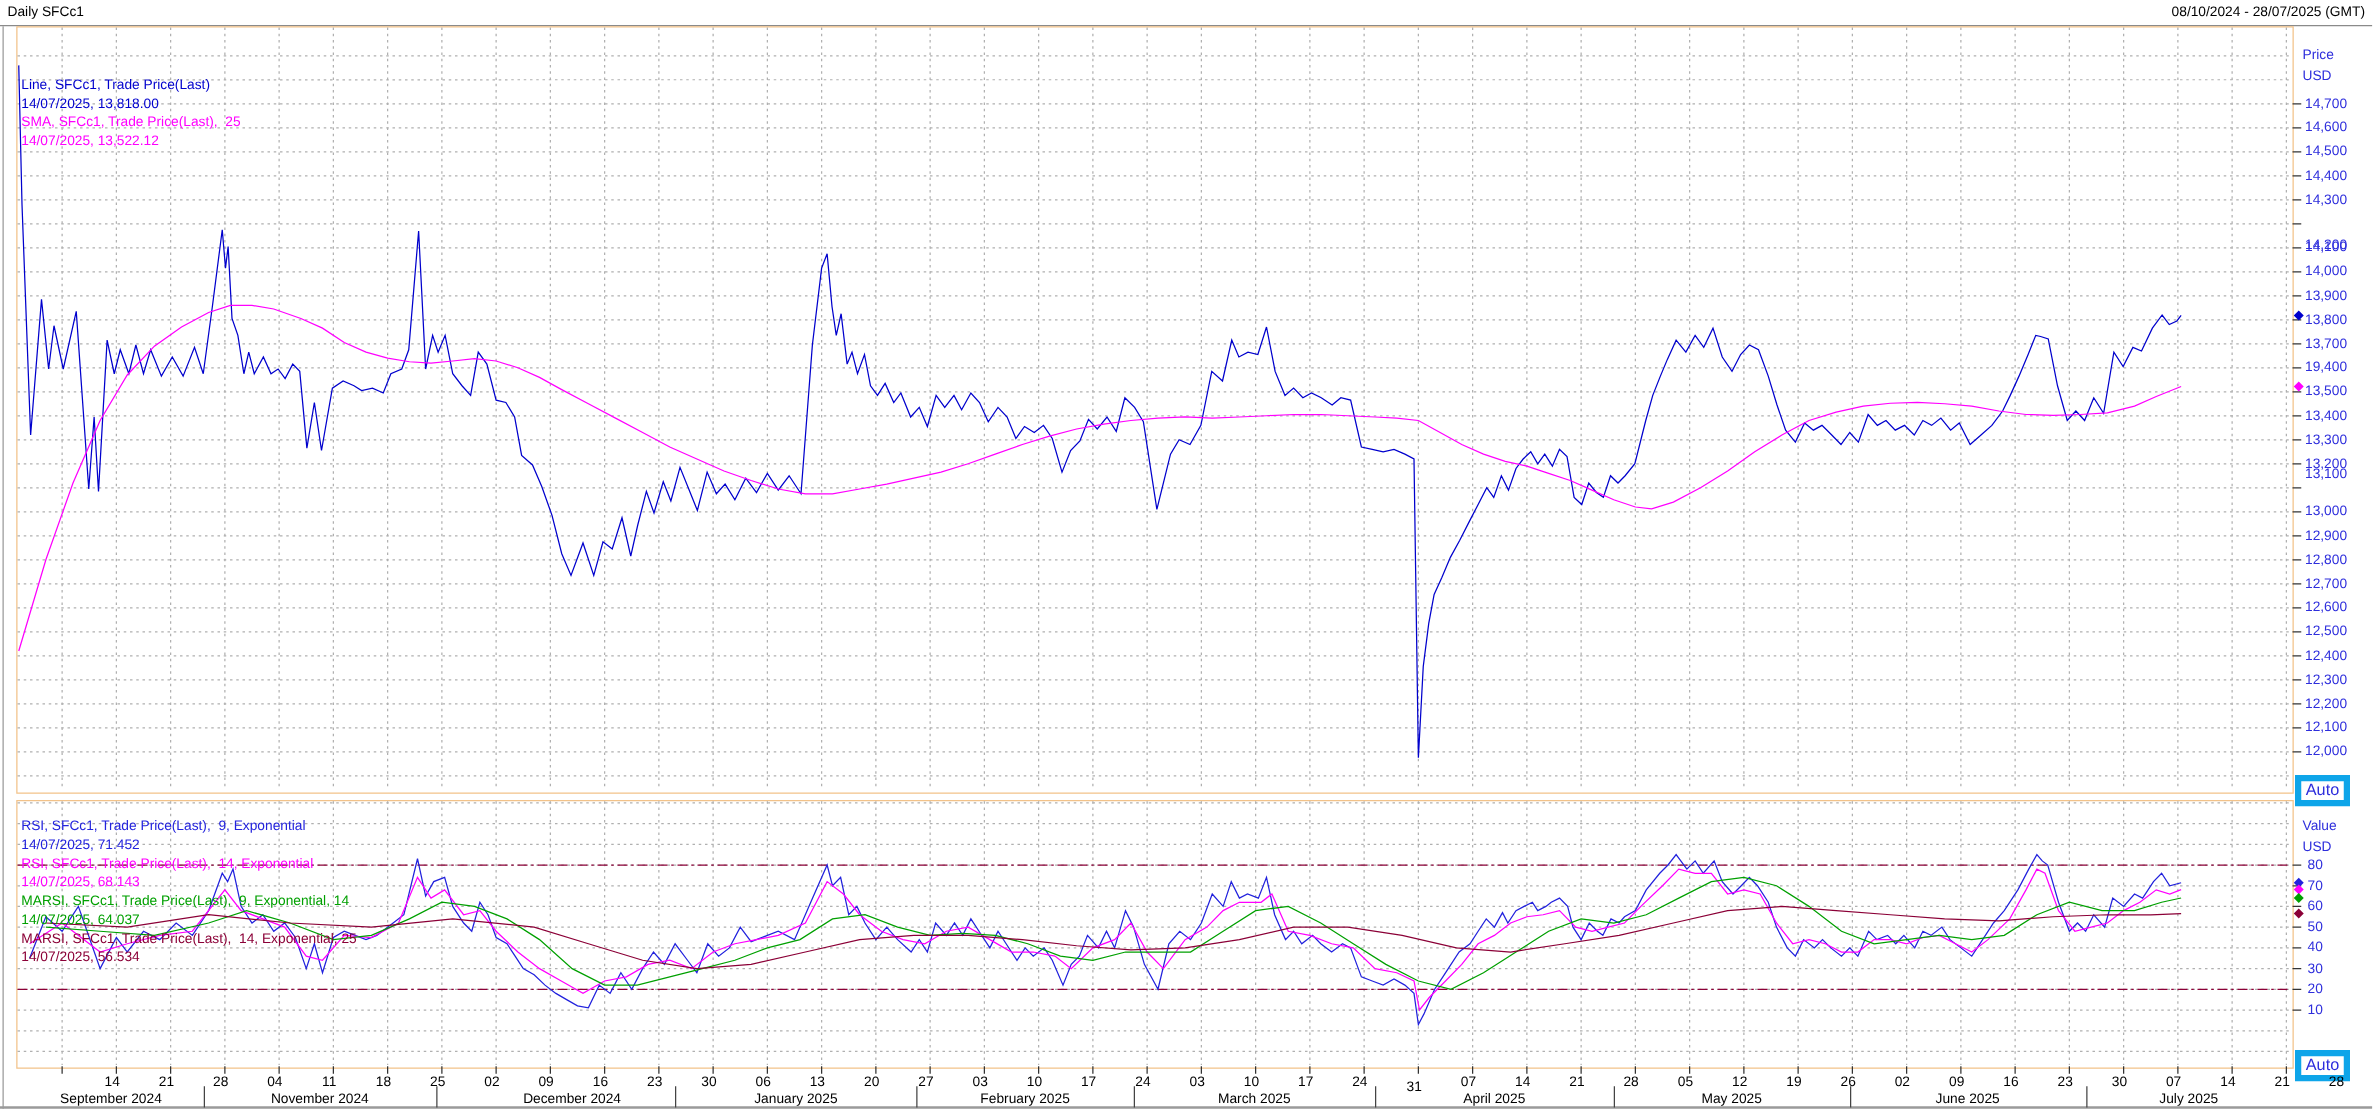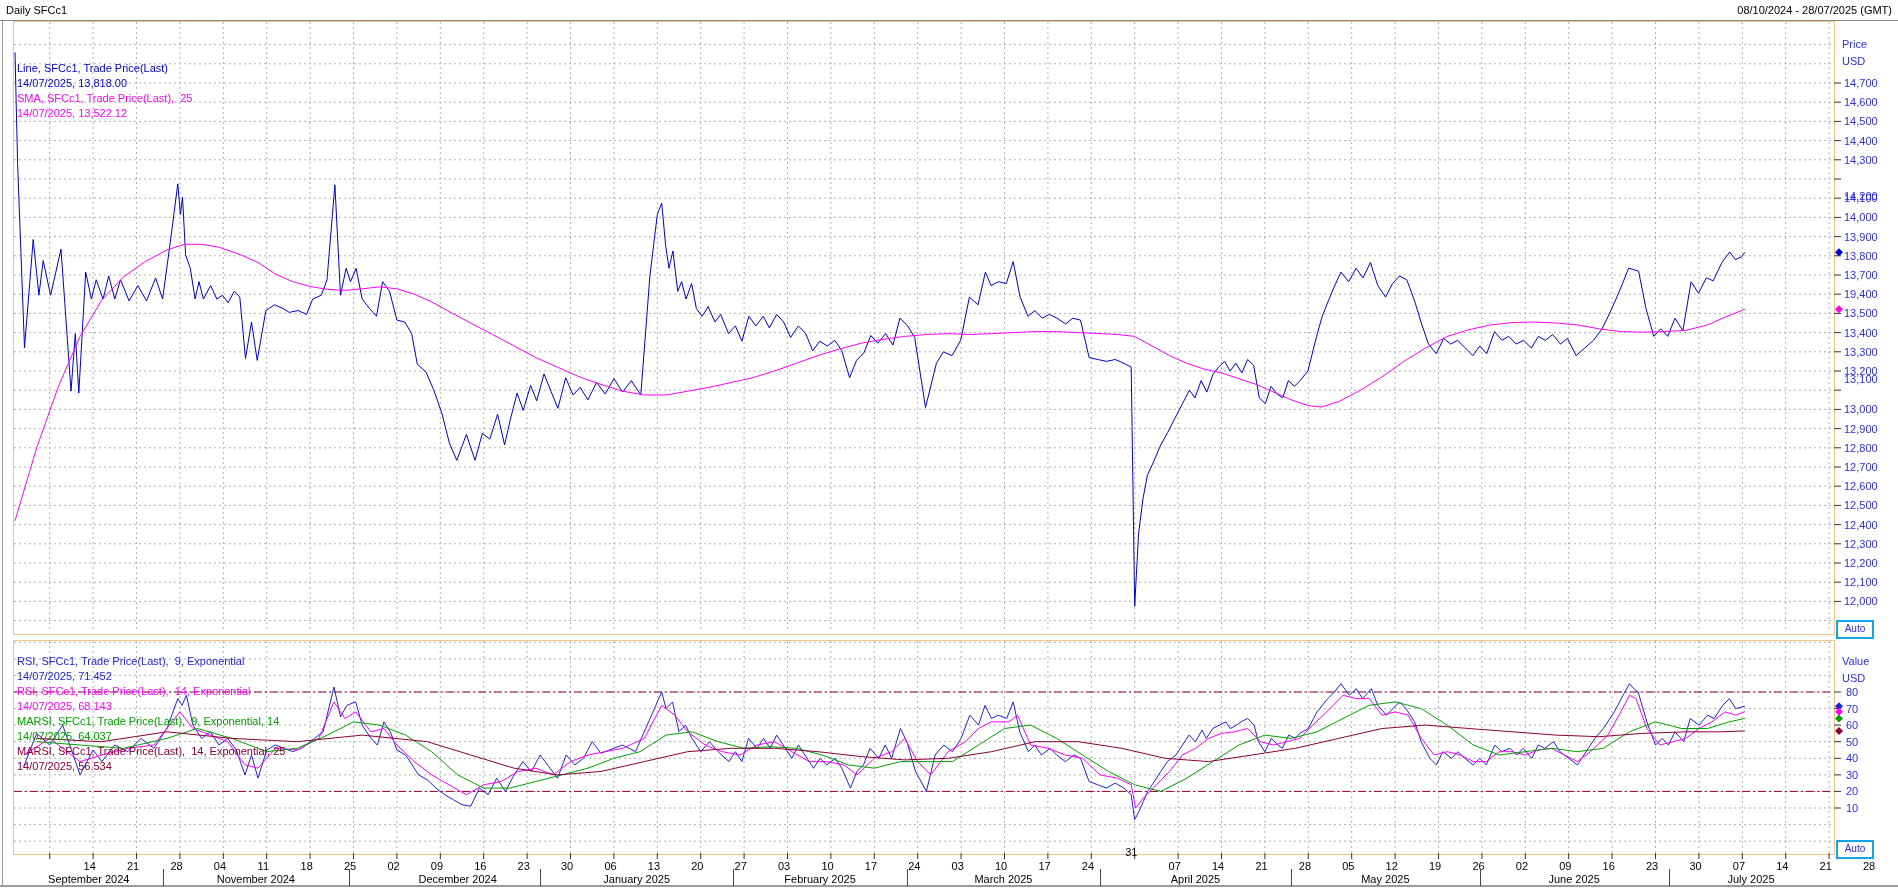--- a/index.html
+++ b/index.html
@@ -6,22 +6,22 @@
   #root{position:relative;width:1898px;height:888px;background:#ffffff;overflow:hidden;
         font-family:"Liberation Sans",sans-serif;}
   .titlebar-sep{position:absolute;left:0;top:20px;width:1898px;height:1px;background:#8a8a8a;}
   .win-left{position:absolute;left:2px;top:21px;width:1px;height:866px;background:#9a9a9a;}
   .win-bottom{position:absolute;left:0;top:885px;width:1898px;height:2px;background:#9a9a9a;}
   .panel{position:absolute;border:1px solid #f2c289;background:transparent;}
   #main-panel{left:13px;top:21px;width:1820px;height:612px;}
   #rsi-panel{left:13px;top:640px;width:1820px;height:213px;}
   svg.chart{position:absolute;left:0;top:0;}
   .legend-line{position:absolute;font-size:11px;white-space:pre;line-height:13px;}
-  .auto-btn{position:absolute;width:34px;height:15px;border:2px solid #0ea5e9;background:#fff;
-            color:#2e2edc;font-size:10px;text-align:center;line-height:14px;cursor:pointer;}
+  .auto-btn{position:absolute;width:34px;height:15px;border:5px solid #0ea5e9;background:#fff;
+            color:#2e2edc;font-size:13px;text-align:center;line-height:14px;cursor:pointer;}
   .tick-label{position:absolute;font-size:11px;color:#2e2edc;transform:translateY(-50%);}
   .axis-title{position:absolute;font-size:11px;color:#2e2edc;}
   .day-label{position:absolute;font-size:11px;color:#000;transform:translateX(-50%);margin-left:40px;}
   .month-label{position:absolute;font-size:11px;color:#000;transform:translateX(-50%);}
   .month-sep{position:absolute;width:1px;height:17px;background:#444;}
   .title-left{position:absolute;left:6px;top:4px;font-size:11px;color:#000;}
   .title-right{position:absolute;right:6px;top:4px;font-size:11px;color:#000;}
 </style>
 </head>
 <body>
@@ -343,21 +343,21 @@
       <div class="day-label" style="left: 657.32px; top: 860px;">20</div>
       <div class="day-label" style="left: 700.72px; top: 860px;">27</div>
       <div class="day-label" style="left: 744.12px; top: 860px;">03</div>
       <div class="day-label" style="left: 787.52px; top: 860px;">10</div>
       <div class="day-label" style="left: 830.92px; top: 860px;">17</div>
       <div class="day-label" style="left: 874.32px; top: 860px;">24</div>
       <div class="day-label" style="left: 917.72px; top: 860px;">03</div>
       <div class="day-label" style="left: 961.12px; top: 860px;">10</div>
       <div class="day-label" style="left: 1004.52px; top: 860px;">17</div>
       <div class="day-label" style="left: 1047.92px; top: 860px;">24</div>
-      <div class="day-label" style="left: 1091.32px; top: 846px;">31</div>
+      <div class="day-label" style="left: 1091.32px; top: 864px;">31</div>
       <div class="day-label" style="left: 1134.72px; top: 860px;">07</div>
       <div class="day-label" style="left: 1178.12px; top: 860px;">14</div>
       <div class="day-label" style="left: 1221.52px; top: 860px;">21</div>
       <div class="day-label" style="left: 1264.92px; top: 860px;">28</div>
       <div class="day-label" style="left: 1308.32px; top: 860px;">05</div>
       <div class="day-label" style="left: 1351.72px; top: 860px;">12</div>
       <div class="day-label" style="left: 1395.12px; top: 860px;">19</div>
       <div class="day-label" style="left: 1438.52px; top: 860px;">26</div>
       <div class="day-label" style="left: 1481.92px; top: 860px;">02</div>
       <div class="day-label" style="left: 1525.32px; top: 860px;">09</div>

